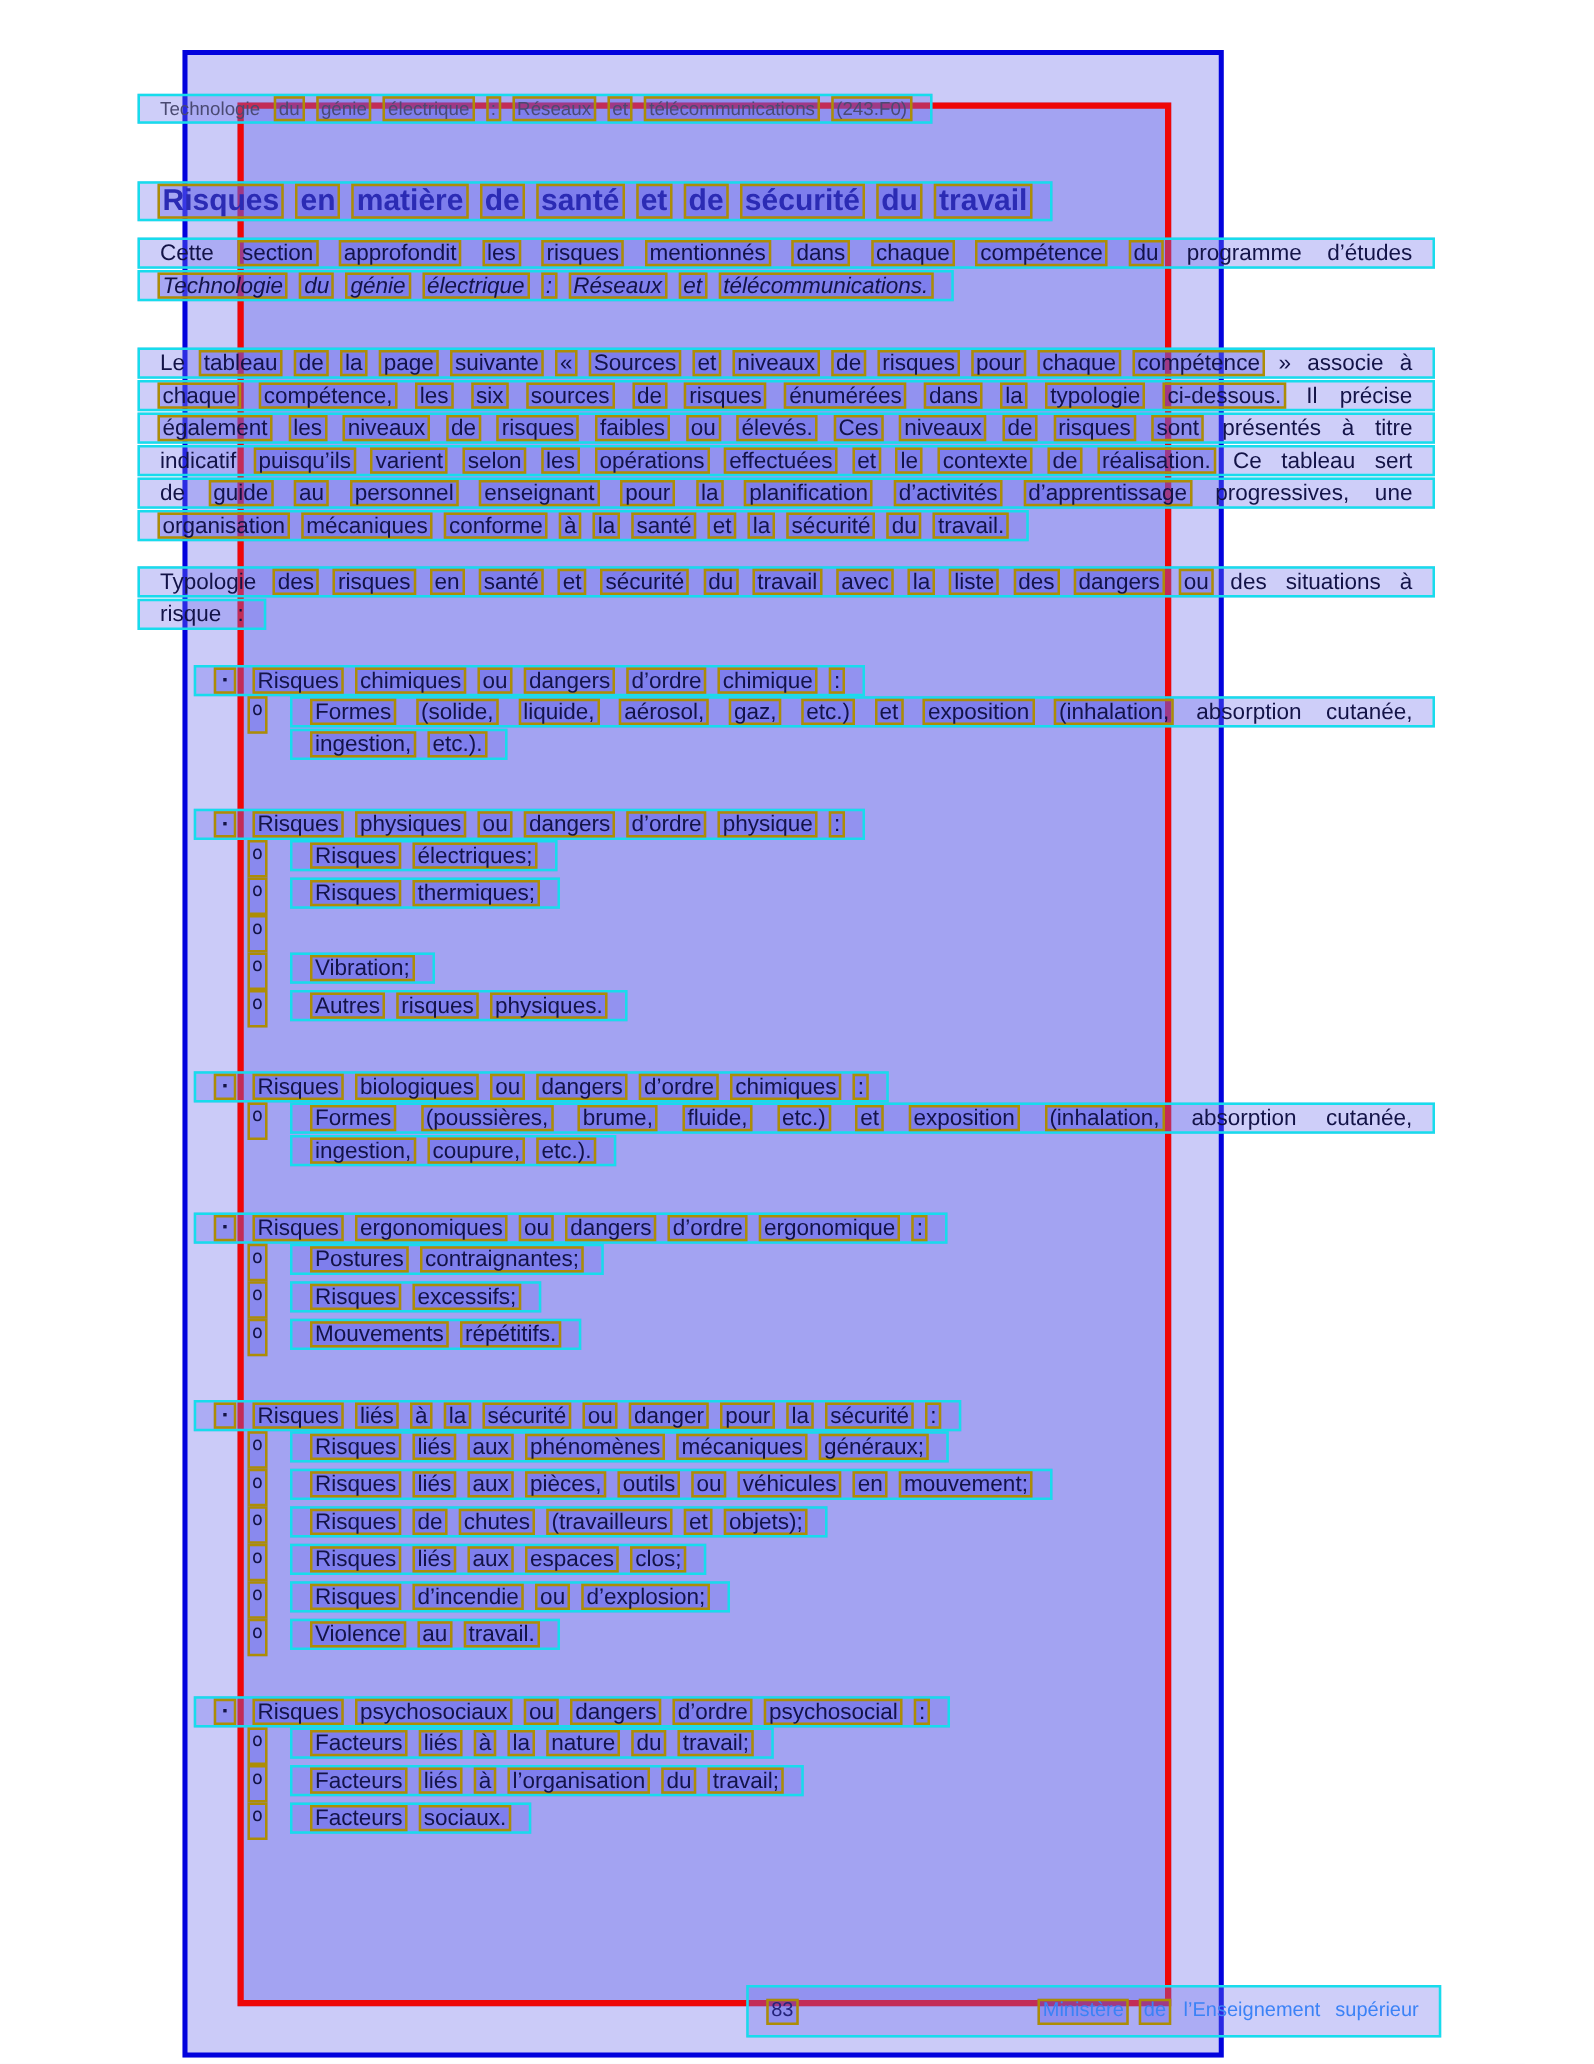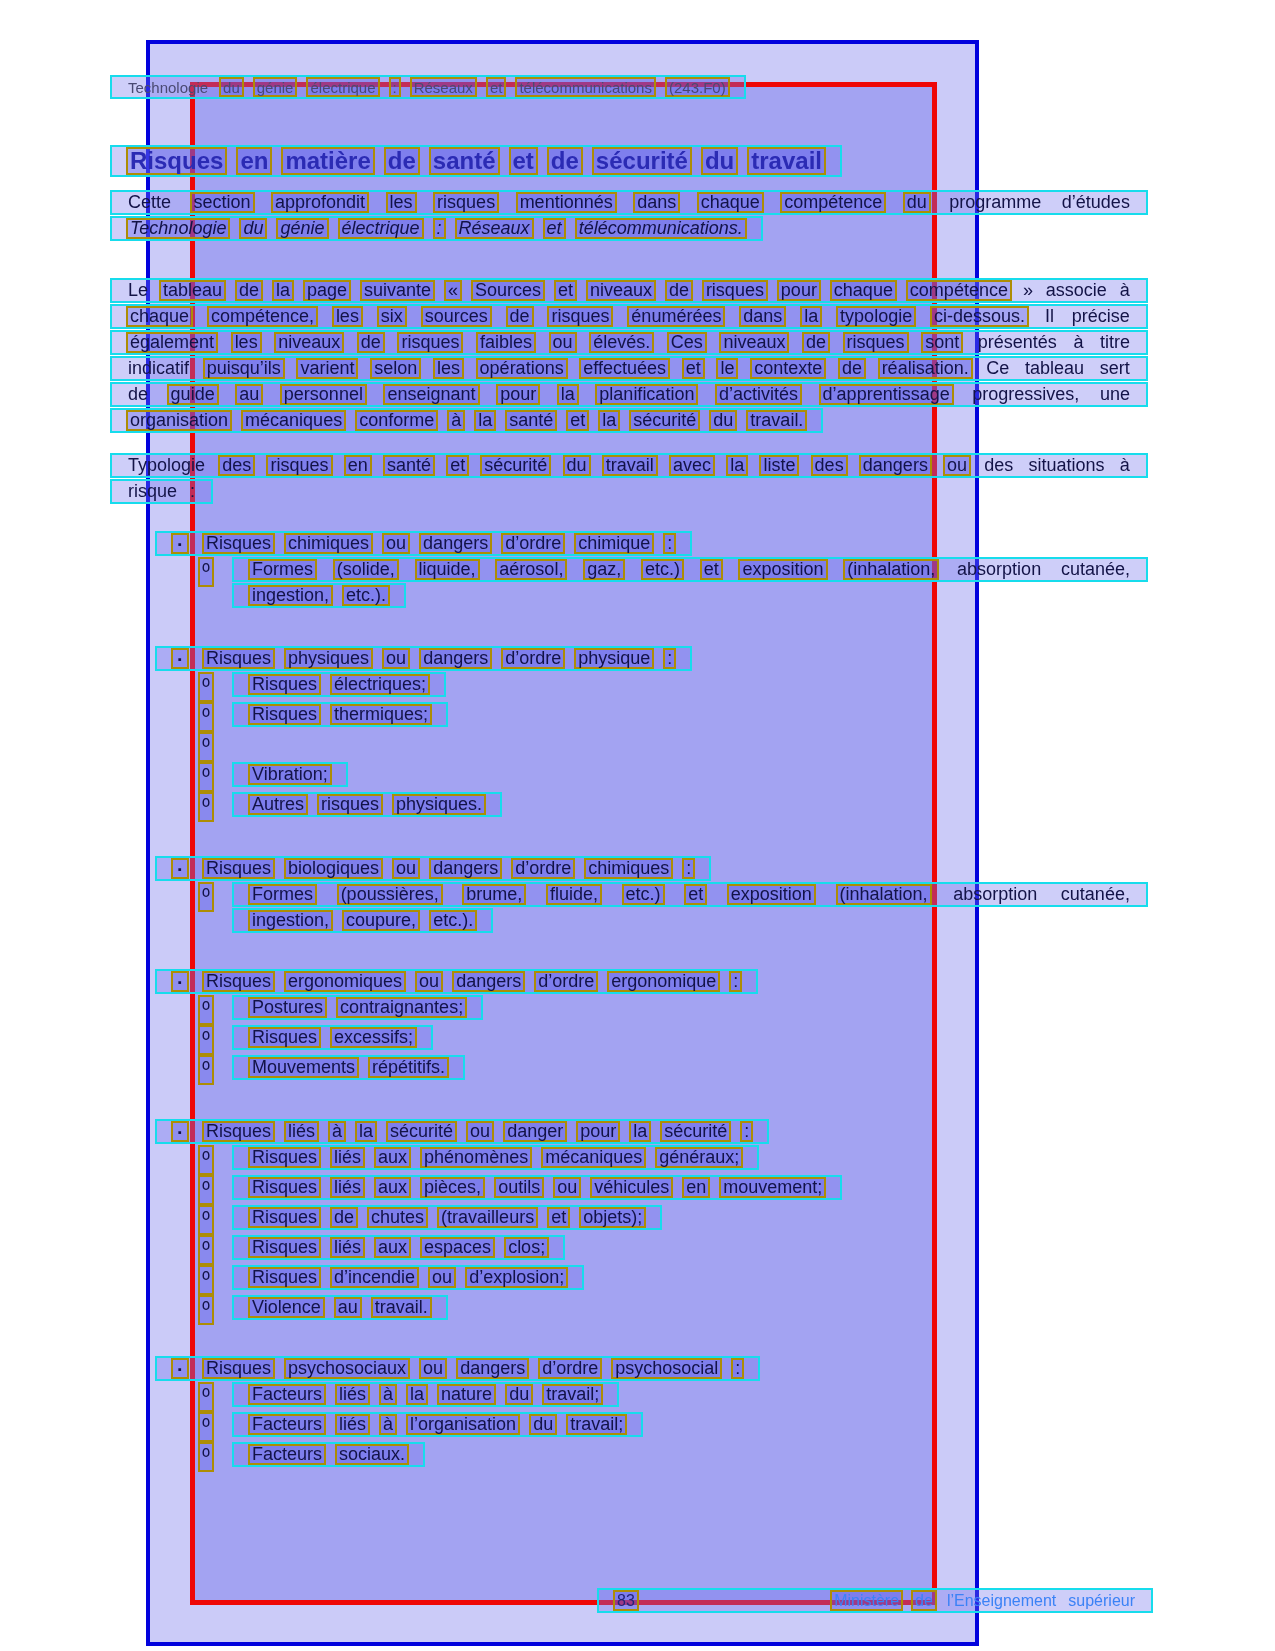--- a/index.html
+++ b/index.html
@@ -43,21 +43,21 @@
   .s4{margin-bottom:34px;} .s5{margin-bottom:31px;} .s6{margin-bottom:0;}
 
   .item{display:flex;align-items:flex-start;}
   .submarker{flex:none;box-sizing:border-box;width:16px;height:30px;margin-left:43px;
     border:2px solid #ad8d05;background:rgba(85,85,230,0.33);
     font-family:"DejaVu Sans Mono",monospace;font-size:15px;line-height:16px;
     text-align:center;color:#131347;}
   .itemtext{flex:1;margin-left:18px;}
 
   .footerline{position:absolute;left:487px;top:1513px;width:556px;}
-  .footerline .line{display:flex;width:100%;justify-content:space-between;height:25px;}
+  .footerline .line{display:flex;width:100%;justify-content:space-between;height:42px;}
   .footerline .word{font-size:16px;height:21px;color:#23237a;}
   .fgroup{display:flex;gap:8px;}
   .fgroup .word{color:#3b82f6;}
 </style>
 </head>
 <body>
 
 <div class="canvas">
   <div class="overlay-blue"></div>
   <div class="overlay-red"></div>

